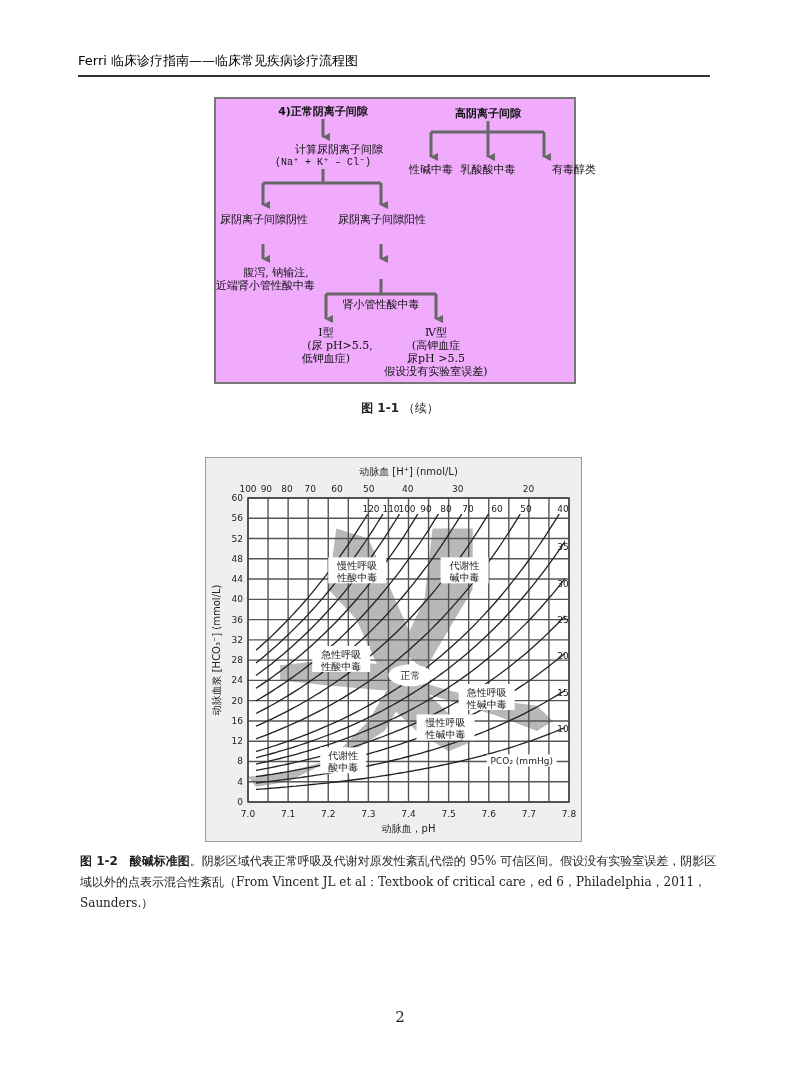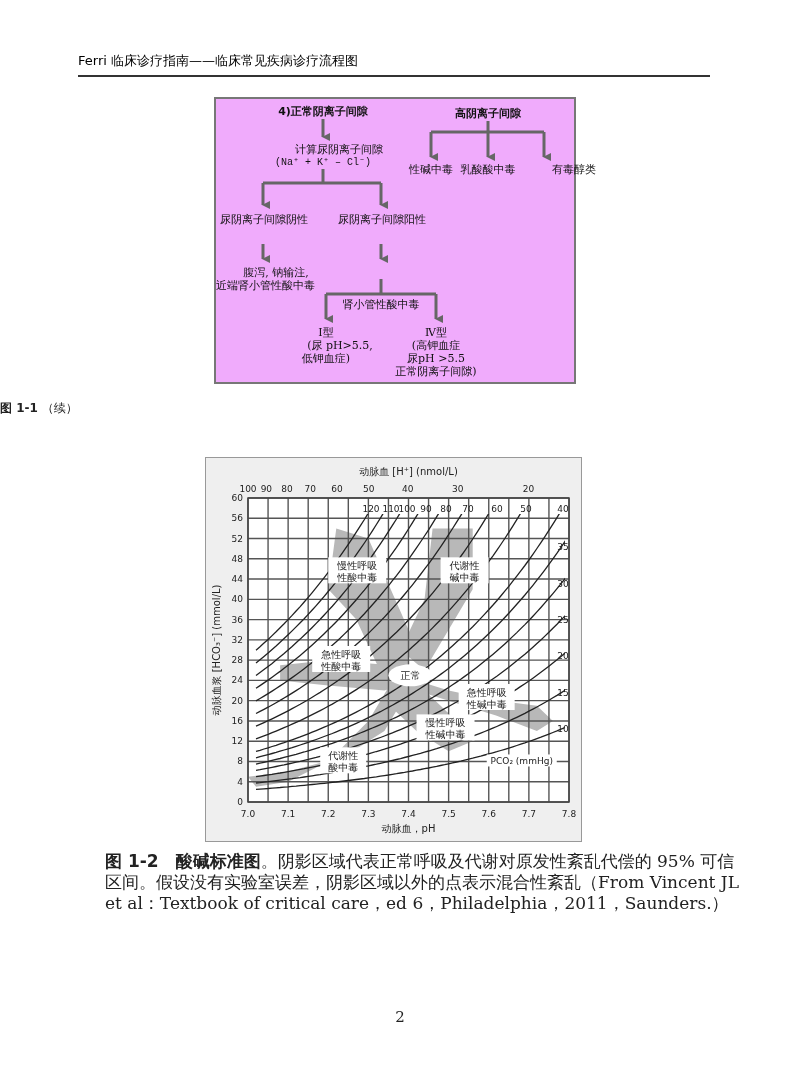--- a/index.html
+++ b/index.html
@@ -3,25 +3,25 @@
 <meta charset="utf-8">
 <style>
   html,body{margin:0;padding:0;background:#fff;}
   body{width:800px;height:1078px;position:relative;overflow:hidden;font-family:"DejaVu Serif",serif;color:#222;}
   .header{position:absolute;left:78px;top:52px;font-family:"DejaVu Sans",sans-serif;font-size:13px;color:#000000;}
   .header-rule{position:absolute;left:78px;top:75px;width:632px;height:2px;background:#333;}
   .flow-box{position:absolute;left:214px;top:97px;width:358px;height:283px;border:2px solid #777;background:#f0abfc;}
   .flow-svg{position:absolute;left:0;top:0;}
   .ft{position:absolute;font-size:11px;line-height:13px;text-align:center;white-space:nowrap;color:#111;}
   .ft.sans{font-family:"DejaVu Sans",sans-serif;font-weight:bold;}
-  .fig-caption-1{position:absolute;left:0;width:800px;top:400px;text-align:left;font-size:12px;}
+  .fig-caption-1{position:absolute;left:0;width:800px;top:400px;text-align:center;font-size:12px;}
   .fig-caption-1 b{font-family:"DejaVu Sans",sans-serif;}
   .chart-frame{position:absolute;left:205px;top:457px;width:375px;height:383px;background:#efefef;border:1px solid #999;}
   .chart-svg{position:absolute;left:0;top:0;}
-  .caption2{position:absolute;left:80px;top:851px;width:640px;font-size:17px;line-height:21px;color:#222;margin-left:25px;}
+  .caption2{position:absolute;left:80px;top:851px;width:640px;font-size:12px;line-height:21px;color:#222;}
   .caption2 b{font-family:"DejaVu Sans",sans-serif;}
   .page-num{position:absolute;left:0;width:800px;top:1008px;text-align:center;font-size:15px;}
 </style>
 </head>
 <body>
 
 <div class="header">Ferri 临床诊疗指南——临床常见疾病诊疗流程图</div>
 <div class="header-rule"></div>
 
 <div class="flow-box">
@@ -57,21 +57,21 @@
   <div class="ft" style="left:110px;top:114px;width:112px;">尿阴离子间隙阳性</div>
   <div class="ft" style="left:0;top:167px;width:96px;padding-left:12px;">腹泻, 钠输注,</div>
   <div class="ft" style="left:0;top:180px;width:96px;">近端肾小管性酸中毒</div>
   <div class="ft" style="left:115px;top:167px;width:100px;margin-top:32px;">肾小管性酸中毒</div>
   <div class="ft" style="left:70px;top:227px;width:80px;">Ⅰ型</div>
   <div class="ft" style="left:84px;top:240px;width:80px;">(尿 pH&gt;5.5,</div>
   <div class="ft" style="left:70px;top:253px;width:80px;">低钾血症)</div>
   <div class="ft" style="left:165px;top:227px;width:110px;">Ⅳ型</div>
   <div class="ft" style="left:165px;top:240px;width:110px;">(高钾血症</div>
   <div class="ft" style="left:165px;top:253px;width:110px;">尿pH &gt;5.5</div>
-  <div class="ft" style="left:165px;top:266px;width:110px;">正常阴离子间隙)</div>
+  <div class="ft" style="left:165px;top:266px;width:110px;">假设没有实验室误差)</div>
   <div class="ft sans" style="left:232px;top:8px;width:80px;">高阴离子间隙</div>
   <div class="ft" style="left:185px;top:64px;width:60px;">性碱中毒</div>
   <div class="ft" style="left:242px;top:64px;width:60px;">乳酸酸中毒</div>
   <div class="ft" style="left:302px;top:64px;width:56px;margin-left:28px;">有毒醇类</div>
 </div>
 
 <div class="fig-caption-1">
   <b>图 1-1</b>
   <span>（续）</span>
 </div>

